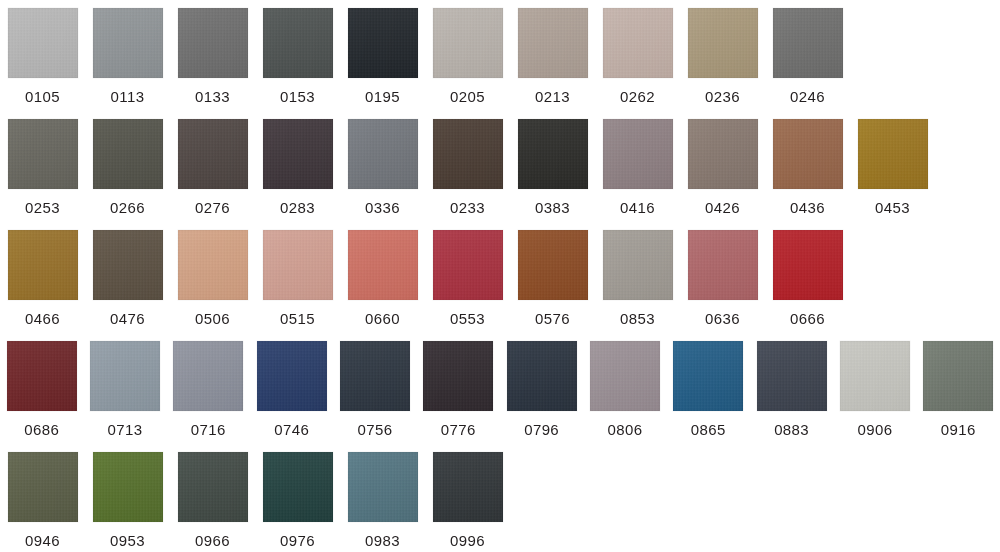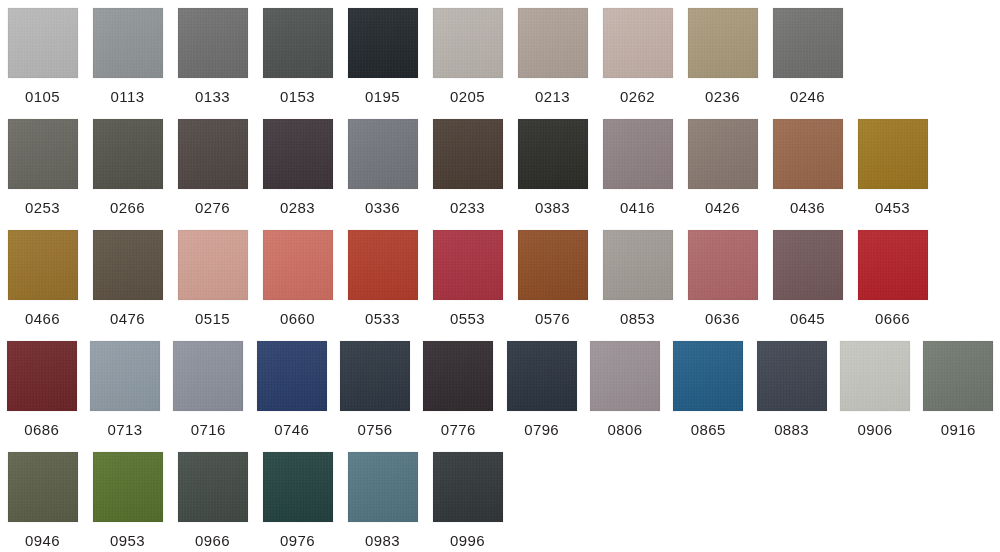--- a/index.html
+++ b/index.html
@@ -173,50 +173,46 @@
     <div class="swatch-row">
       <div class="swatch-cell">
         <div class="swatch-chip" style="background-color: rgb(151, 113, 42);"></div>
         <div class="swatch-label">0466</div>
       </div>
       <div class="swatch-cell">
         <div class="swatch-chip" style="background-color: rgb(92, 81, 67);"></div>
         <div class="swatch-label">0476</div>
       </div>
       <div class="swatch-cell">
+        <div class="swatch-chip" style="background-color: rgb(210, 161, 131);"></div>
+        <div class="swatch-label">0506</div>
+      </div>
+      <div class="swatch-cell">
         <div class="swatch-chip" style="background-color: rgb(208, 159, 146);"></div>
         <div class="swatch-label">0515</div>
       </div>
       <div class="swatch-cell">
         <div class="swatch-chip" style="background-color: rgb(205, 111, 98);"></div>
         <div class="swatch-label">0660</div>
       </div>
       <div class="swatch-cell">
-        <div class="swatch-chip" style="background-color: rgb(176, 60, 42);"></div>
-        <div class="swatch-label">0533</div>
-      </div>
-      <div class="swatch-cell">
         <div class="swatch-chip" style="background-color: rgb(168, 49, 64);"></div>
         <div class="swatch-label">0553</div>
       </div>
       <div class="swatch-cell">
         <div class="swatch-chip" style="background-color: rgb(140, 76, 37);"></div>
         <div class="swatch-label">0576</div>
       </div>
       <div class="swatch-cell">
         <div class="swatch-chip" style="background-color: rgb(160, 155, 148);"></div>
         <div class="swatch-label">0853</div>
       </div>
       <div class="swatch-cell">
         <div class="swatch-chip" style="background-color: rgb(173, 101, 104);"></div>
         <div class="swatch-label">0636</div>
-      </div>
-      <div class="swatch-cell">
-        <div class="swatch-chip" style="background-color: rgb(114, 88, 90);"></div>
-        <div class="swatch-label">0645</div>
       </div>
       <div class="swatch-cell">
         <div class="swatch-chip" style="background-color: rgb(179, 32, 40);"></div>
         <div class="swatch-label">0666</div>
       </div>
     </div>
     <div class="swatch-row">
       <div class="swatch-cell">
         <div class="swatch-chip" style="background-color: rgb(110, 37, 40);"></div>
         <div class="swatch-label">0686</div>

